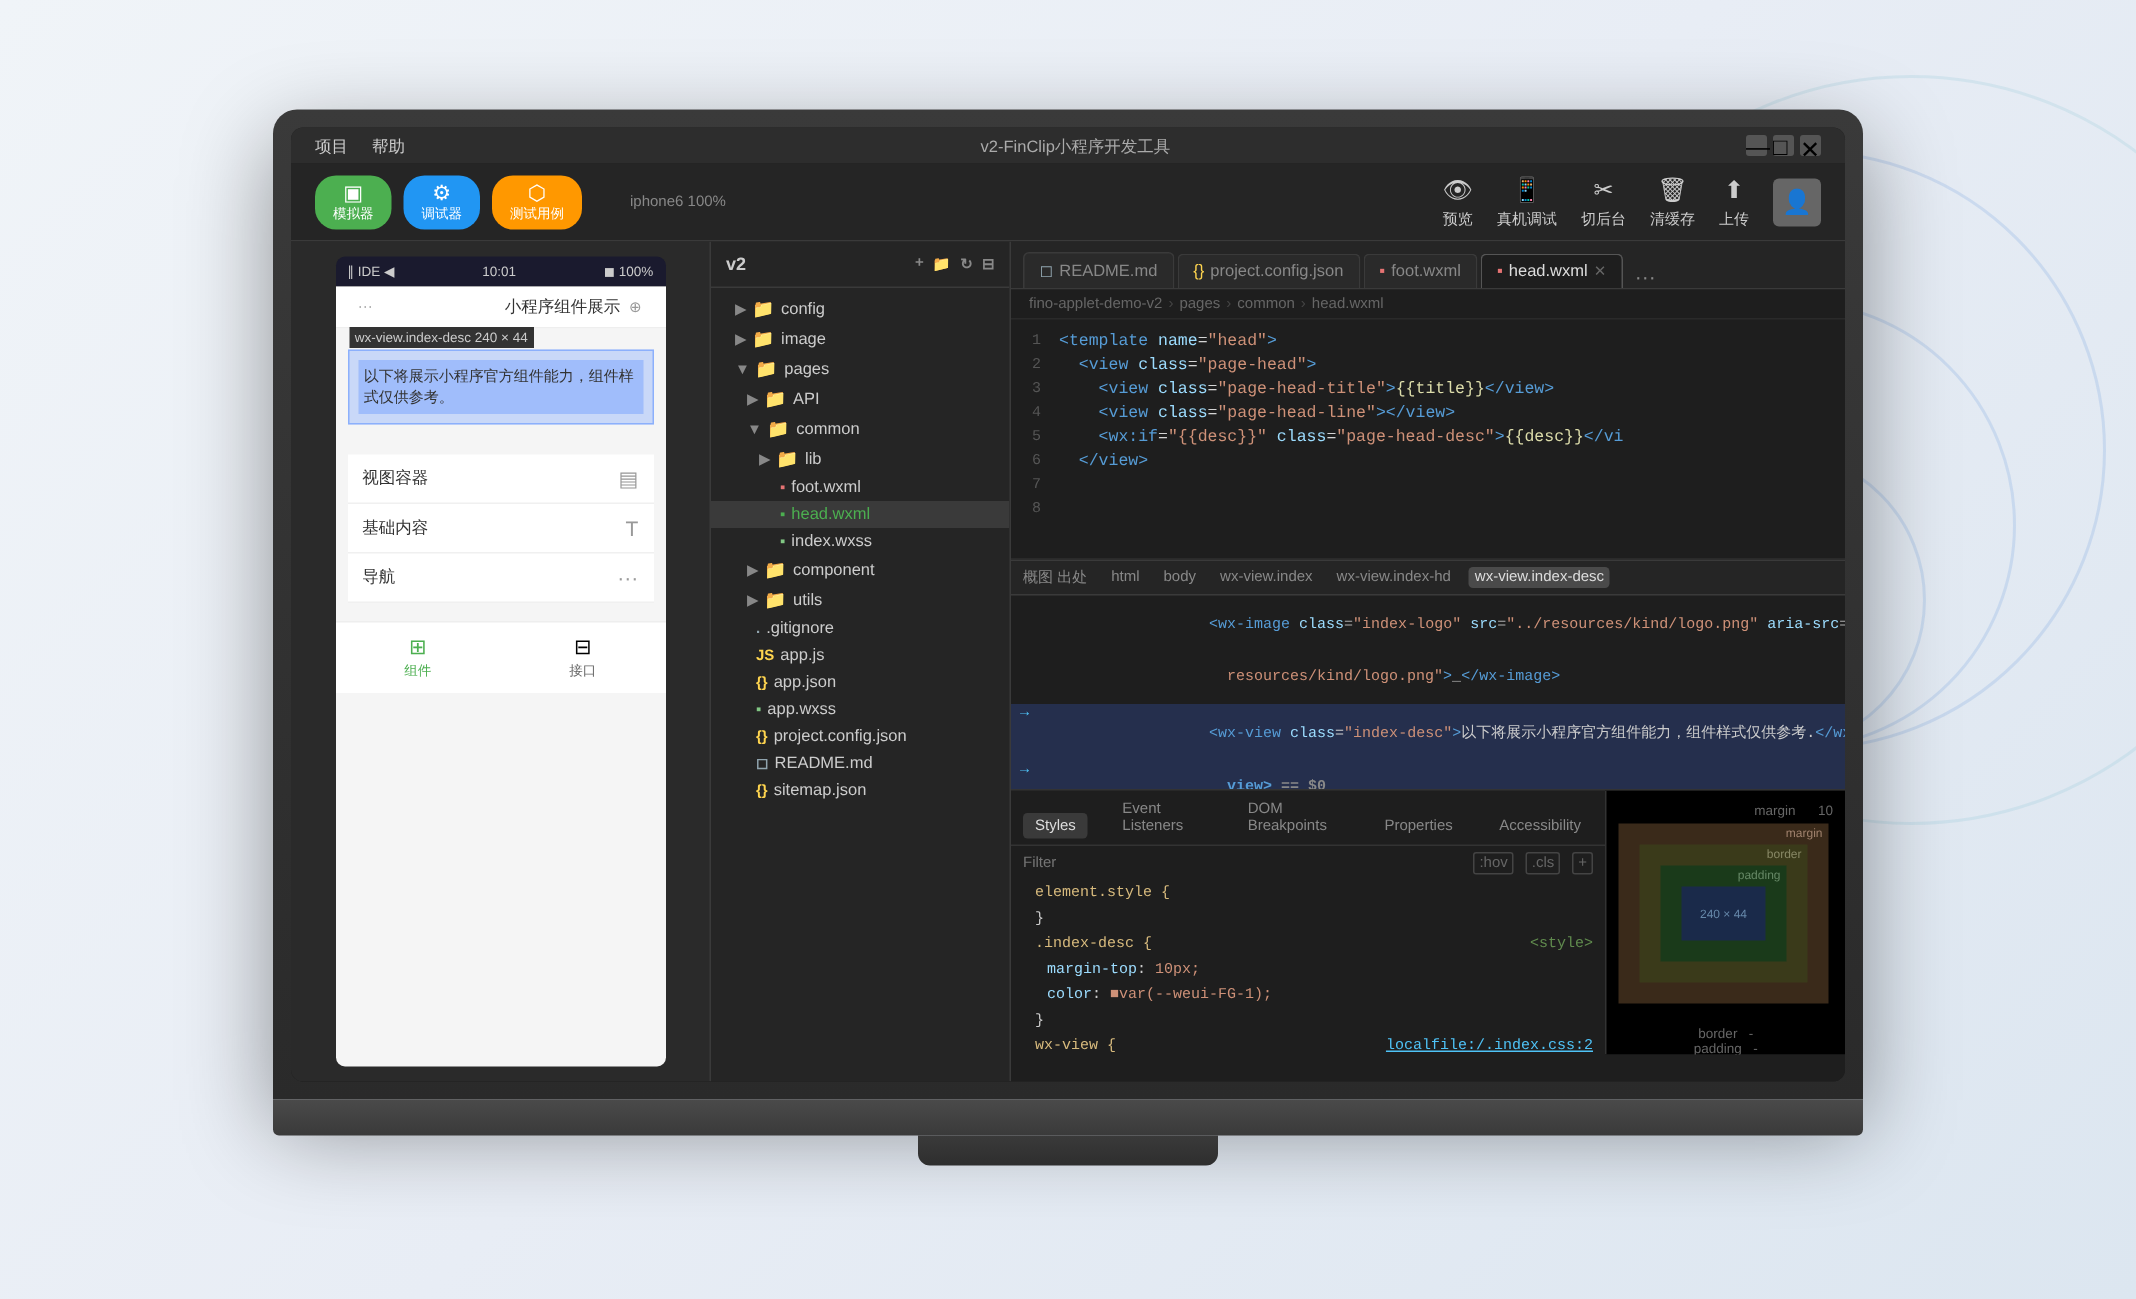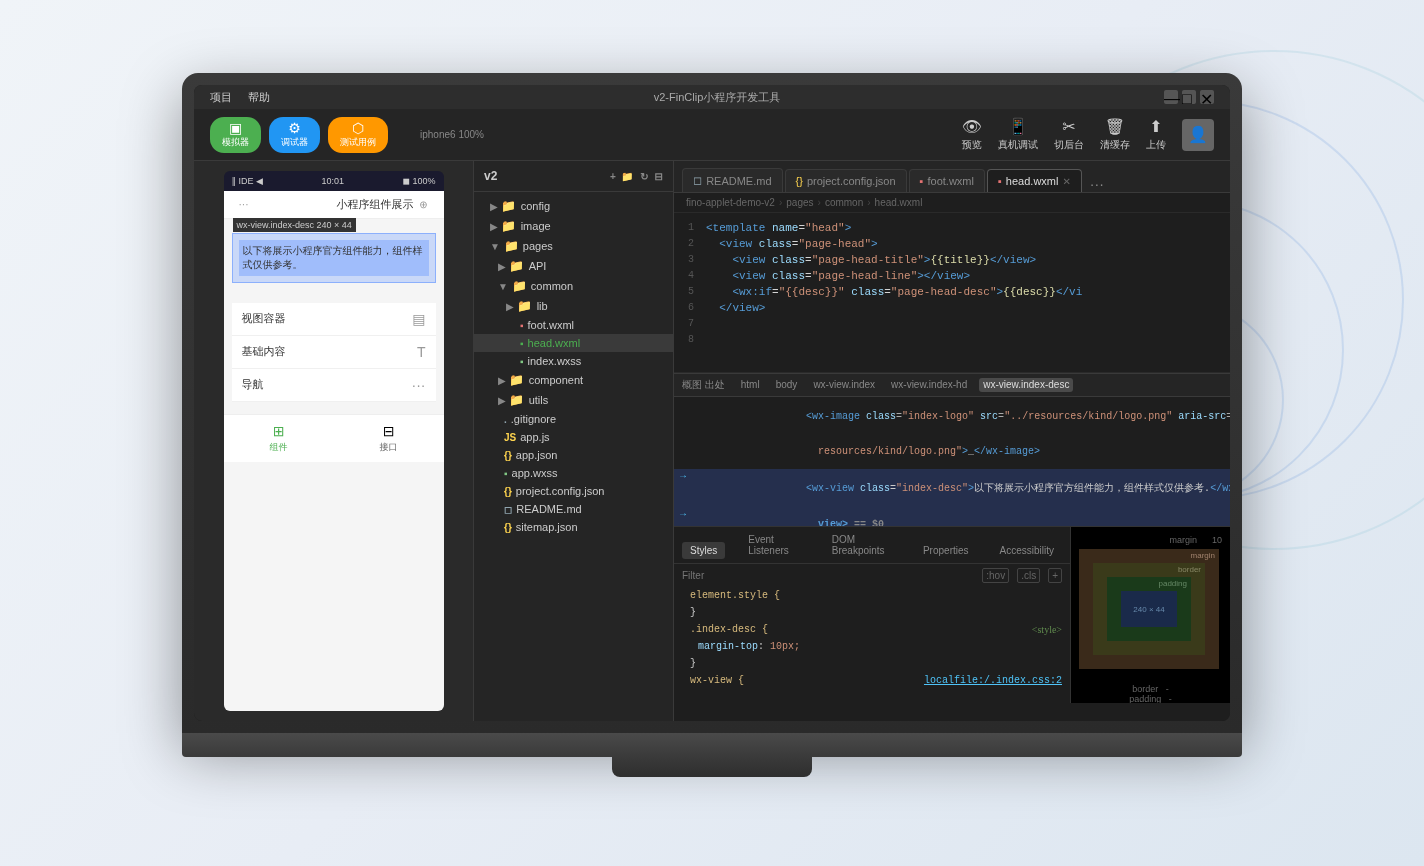--- a/index.html
+++ b/index.html
@@ -1009,24 +1009,27 @@
                 </div>
                 <div style="overflow-y: auto; flex: 1;">
                   <div class="styles-rule">
                     <span class="rule-selector">element.style {</span>
                   </div>
                   <div class="styles-rule">
                     <span class="rule-brace">}</span>
                   </div>
                   <div class="styles-rule">
                     <span class="rule-selector">.index-desc {</span>
-                    <span style="float:right;font-family:Liberation Serif, serif;" class="rule-comment">&lt;style&gt;</span>
+                    <span style="float:right;" class="rule-comment">&lt;style&gt;</span>
                   </div>
                   <div class="styles-rule" style="padding-left:24px;">
                     <span class="rule-prop">margin-top</span><span class="rule-brace">: </span><span class="rule-value">10px;</span>
+                  </div>
+                  <div class="styles-rule" style="padding-left:24px;">
+                    <span class="rule-prop">color</span><span class="rule-brace">: </span><span class="rule-value">■var(--weui-FG-1);</span>
                   </div>
                   <div class="styles-rule">
                     <span class="rule-brace">}</span>
                   </div>
                   <div class="styles-rule">
                     <span class="rule-selector">wx-view {</span>
                     <span style="float:right;" class="source-ref">localfile:/.index.css:2</span>
                   </div>
 
                 </div>

